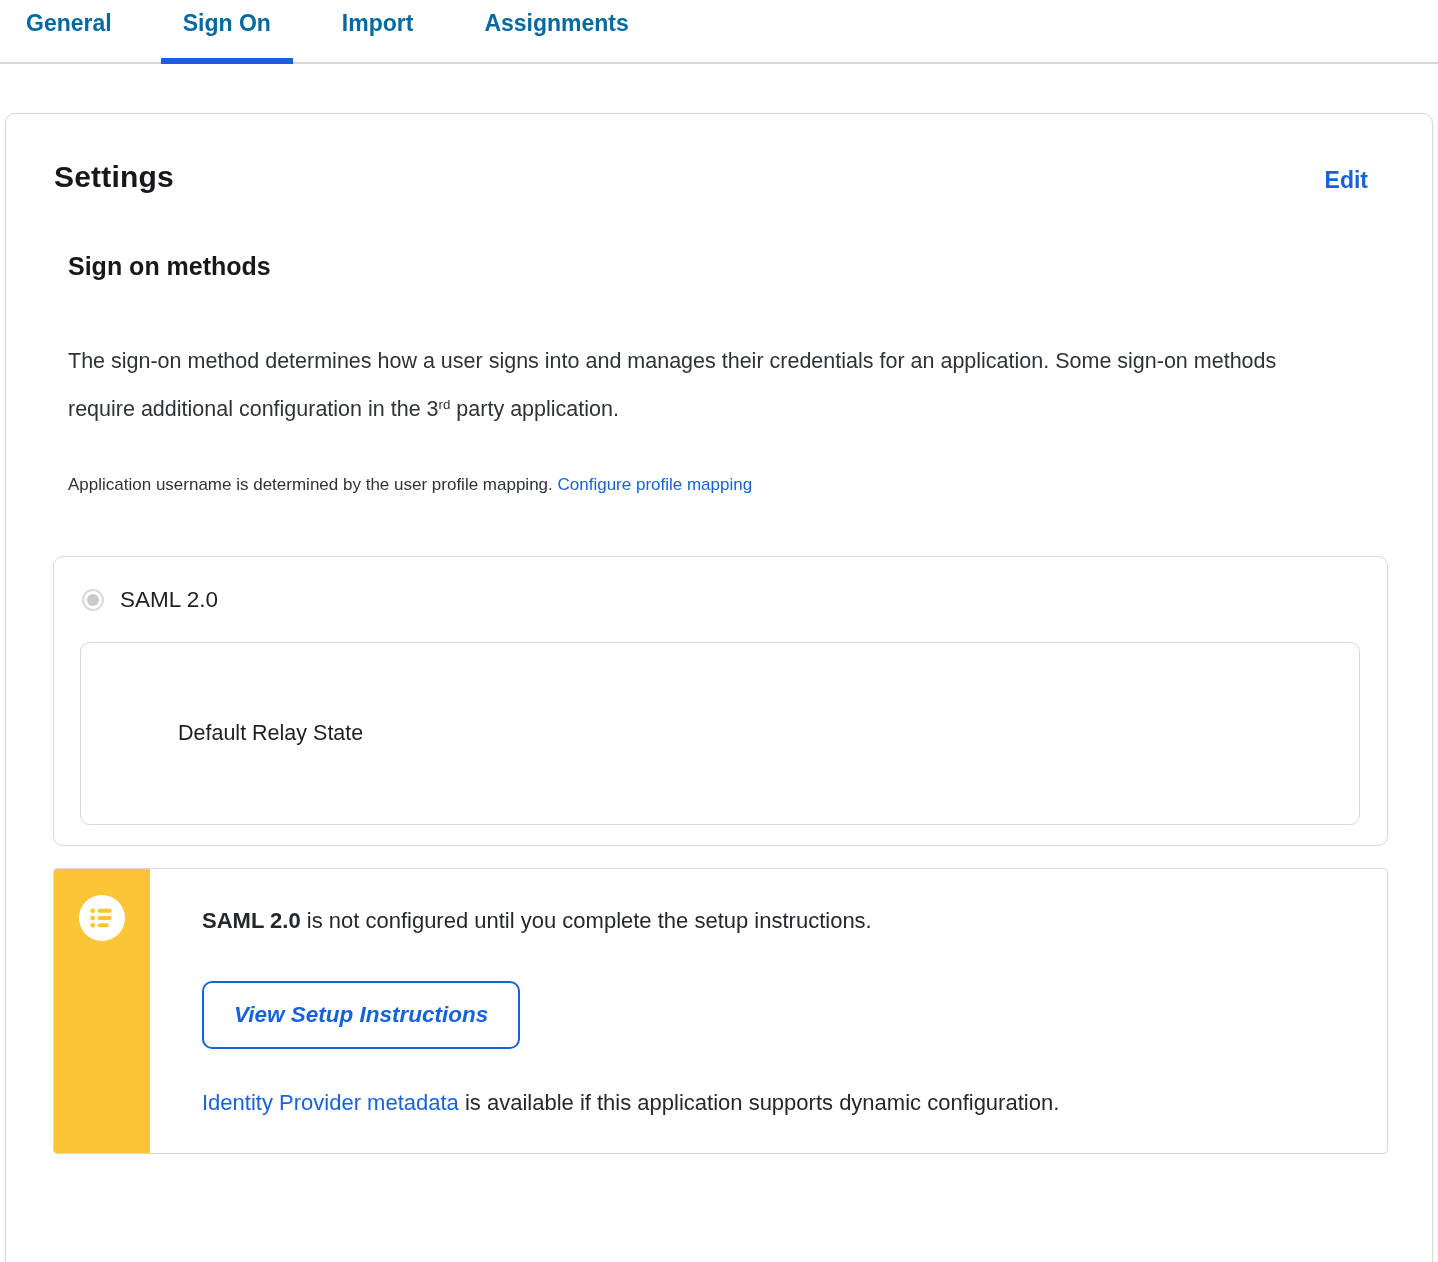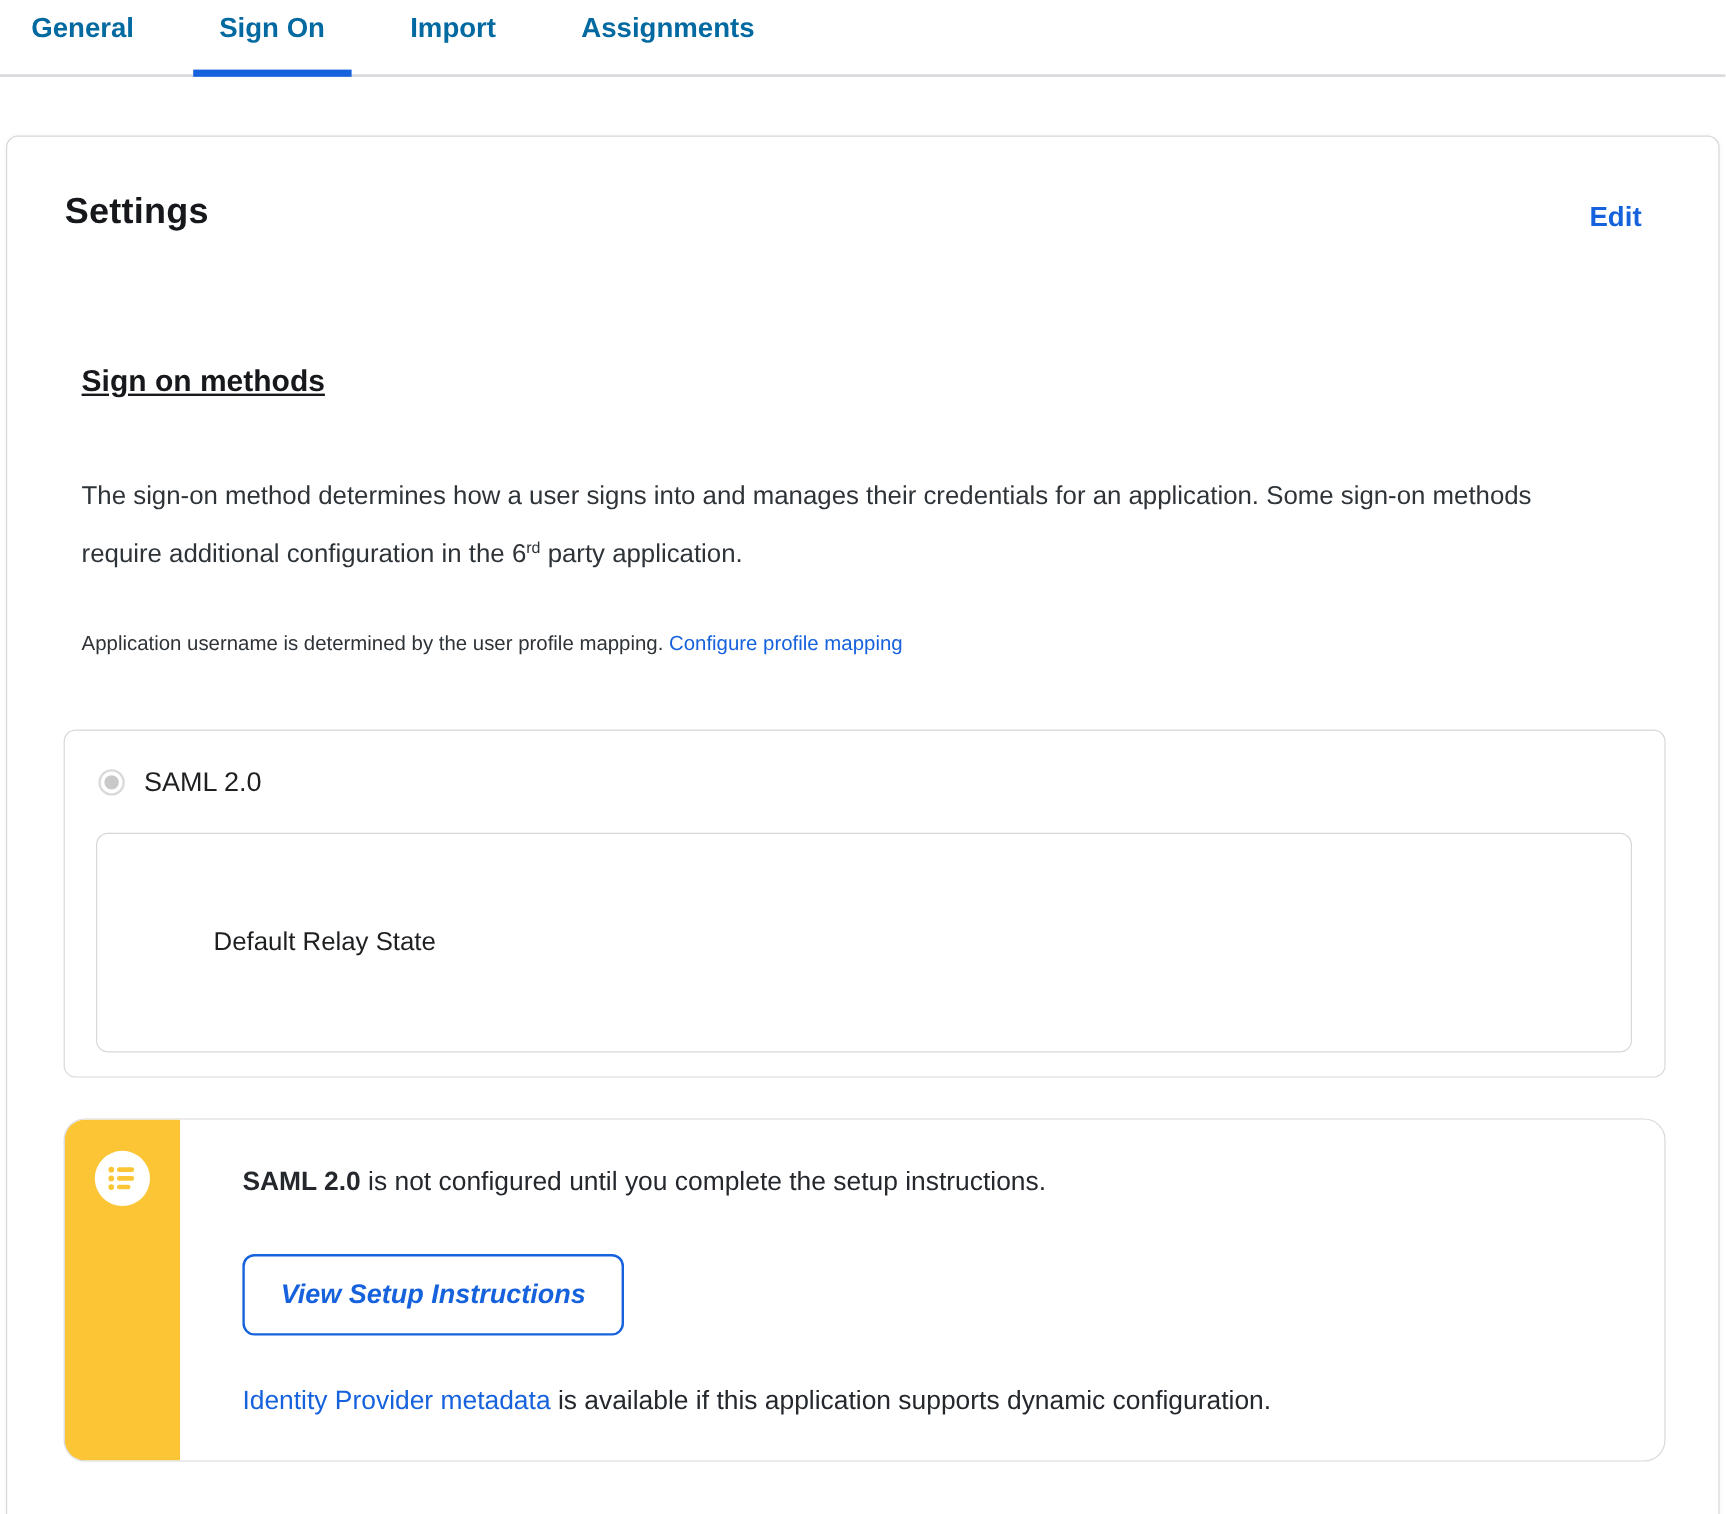--- a/index.html
+++ b/index.html
@@ -66,26 +66,25 @@
   .edit-link {
     font-size: 23px;
     font-weight: 600;
     color: #1662dd;
     margin-top: 9px;
     text-decoration: none;
     cursor: pointer;
   }
 
   .section-heading {
-    margin-top: 110px;
+    margin-top: 58px;
     padding-left: 62px;
     font-size: 25px;
     font-weight: 700;
     color: #16181b;
-    text-decoration: underline;
   }
   .description {
     margin-top: 56px;
     padding-left: 62px;
     font-size: 21.5px;
     line-height: 48px;
     color: #2e3338;
     max-width: 1300px;
   }
   .description sup {
@@ -147,23 +146,23 @@
     border-radius: 10px;
     display: flex;
     align-items: center;
     padding-left: 97px;
     font-size: 21.5px;
     color: #1d1f21;
   }
 
   
   .callout {
-    margin: 34px 44px 0 47px;
-    border: 1px solid #d8d8dc;
-    border-radius: 18px;
+    margin: 22px 44px 0 47px;
+    border: 1px solid #d8d8dc;
+    border-radius: 4px;
     display: flex;
     overflow: hidden;
     height: 286px;
     background: #fff;
   }
   .callout-accent {
     width: 96px;
     flex: none;
     display: flex;
     justify-content: center;
@@ -224,21 +223,21 @@
 <section class="card">
 
   <div class="card-header">
     <h1 class="card-title">Settings</h1>
     <a class="edit-link">Edit</a>
   </div>
 
   <h2 class="section-heading">Sign on methods</h2>
 
   <p class="description">
-    <span>The sign-on method determines how a user signs into and manages their credentials for an application. Some sign-on methods require additional configuration in the 6</span><sup>rd</sup><span> party application.</span>
+    <span>The sign-on method determines how a user signs into and manages their credentials for an application. Some sign-on methods require additional configuration in the 3</span><sup>rd</sup><span> party application.</span>
   </p>
 
   <p class="username-note">
     <span>Application username is determined by the user profile mapping. </span><a class="inline-link">Configure profile mapping</a>
   </p>
 
   <div class="saml-box">
     <div class="radio-row">
       <span class="radio"></span>
       <span class="radio-label">SAML 2.0</span>

